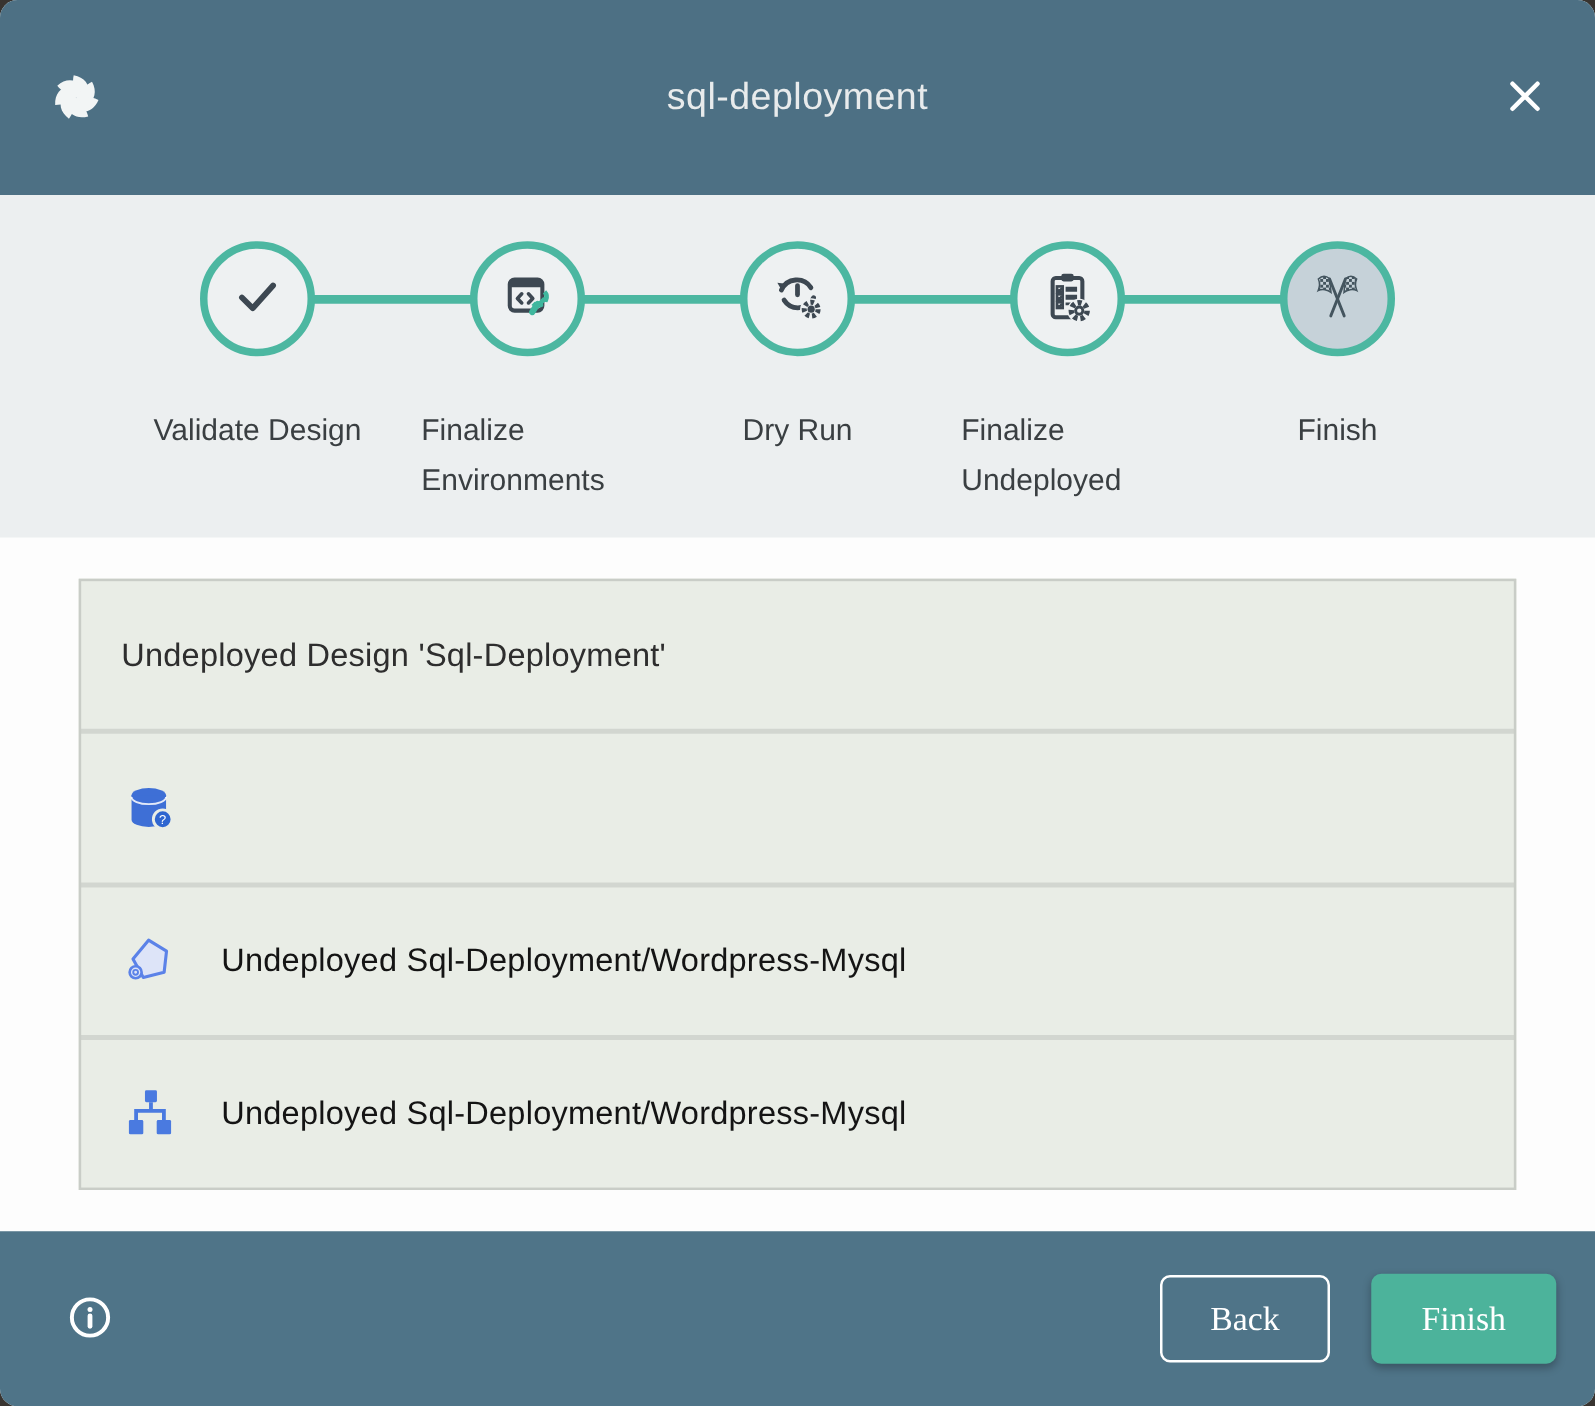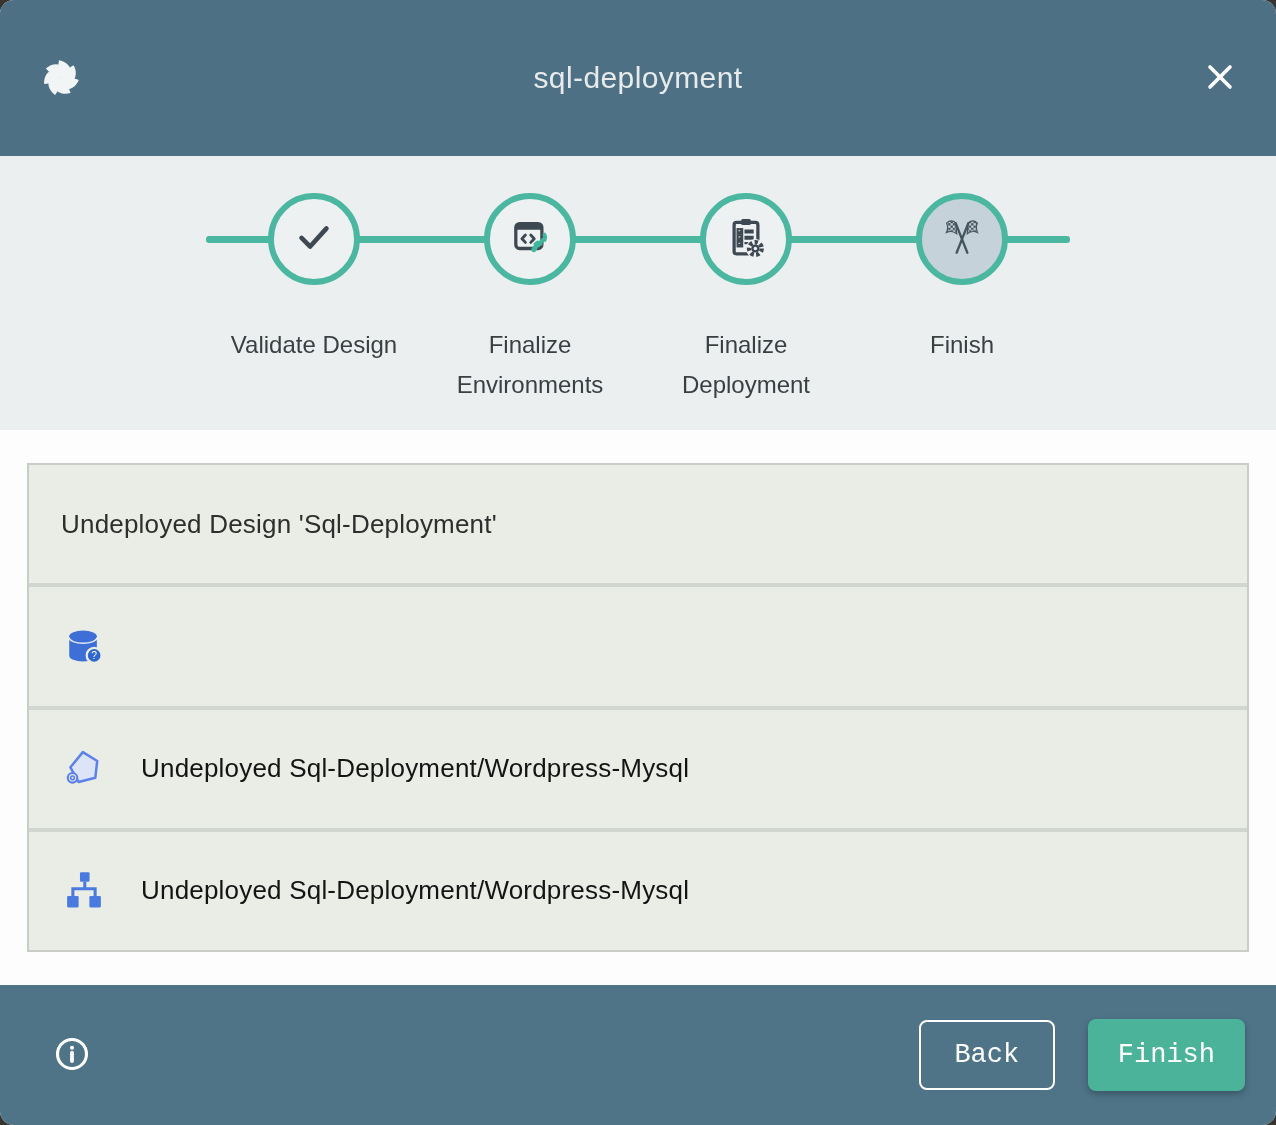--- a/index.html
+++ b/index.html
@@ -61,27 +61,27 @@
   .step{width:216px;display:flex;flex-direction:column;align-items:center;}
   .step-circle{
     width:92px;height:92px;border-radius:50%;
     border:6px solid var(--accent-teal);
     background:#eef1f2;
     display:flex;align-items:center;justify-content:center;
     position:relative;z-index:1;cursor:pointer;
   }
   .step-circle.current{background:var(--finish-step-fill);}
   .step-label{
-    margin-top:40px;max-width:170px;text-align:center;
+    margin-top:40px;max-width:170px;
     font-size:24px;line-height:40px;color:var(--label-dark);
   }
   
   .content{
     flex:1;background:var(--content-bg);
-    padding:33px 27px;
+    padding:33px 63px;
   }
   .list{
     height:100%;border:2px solid var(--row-border);
     background:var(--row-gap);
     display:flex;flex-direction:column;gap:4px;
   }
   .row{
     flex:1;background:var(--row-bg);
     display:flex;align-items:center;
     padding:0 32px;
@@ -91,21 +91,21 @@
   .row-text.design{color:#2e2e2e;}
   
   .ftr{
     height:140px;flex:0 0 140px;
     background:var(--footer-bg);
     display:flex;align-items:center;
     padding:0 31px 0 50px;
   }
   .info-btn{background:none;border:none;cursor:pointer;width:44px;height:44px;display:flex;align-items:center;justify-content:center;}
   .btn{
-    font-family:Liberation Mono, monospace;font-size:27px;color:#fff;cursor:pointer;
+    font-family:Liberation Serif, serif;font-size:27px;color:#fff;cursor:pointer;
     border-radius:8px;height:70px;display:inline-flex;align-items:center;justify-content:center;
   }
   .btn-back{
     margin-left:auto;min-width:136px;padding:0 26px;
     background:transparent;border:2px solid #fff;
   }
   .btn-finish{
     margin-left:33px;min-width:148px;padding:0 30px;height:72px;
     background:var(--finish-button-bg);border:none;
     box-shadow:0 3px 7px rgba(0,0,0,.28);
@@ -169,20 +169,41 @@
               <path d="M9.6 11 L7.8 12.9 L9.6 14.8" fill="none" stroke="#3d4852" stroke-width="1.5" stroke-linecap="round" stroke-linejoin="round"></path>
               <path d="M12.4 11 L14.2 12.9 L12.4 14.8" fill="none" stroke="#3d4852" stroke-width="1.5" stroke-linecap="round" stroke-linejoin="round"></path>
               <path d="M19.1 10.2 a3 3 0 0 1 0.6 3.3 l-0.9-0.1 -1.3 1.3 0.1 0.9 a3 3 0 0 1-3.3-0.6" fill="none" stroke="#3fb79e" stroke-width="1.9"></path>
               <line x1="16.2" y1="15.2" x2="14" y2="18.6" stroke="#3fb79e" stroke-width="2.6" stroke-linecap="round"></line>
             </svg>
           </span>
         </div>
         <div class="step-label">Finalize Environments</div>
       </div>
 
+      <div class="step">
+        <div class="step-circle">
+          <span>
+            <svg viewBox="0 0 24 24" width="46" height="46">
+              <g fill="none" stroke="#3d4852" stroke-width="2" stroke-linecap="round">
+                <path d="M5.3 9.4 A7 7 0 0 1 17.6 8.4"></path>
+                <path d="M18.7 12.6 A7 7 0 0 1 6.4 13.6"></path>
+                <path d="M12 11.4 V7.6"></path>
+              </g>
+              <path d="M5.3 9.4 L3.6 6.4 L8 6.9 Z" fill="#3d4852"></path>
+              <path d="M18.7 12.6 L20.4 15.6 L16 15.1 Z" fill="#3d4852"></path>
+              <g transform="translate(17.7,17.4)">
+                <circle r="4.6" fill="#eef1f2"></circle>
+                <circle r="2.9" fill="none" stroke="#3d4852" stroke-width="2.1" stroke-dasharray="1.5 1.15"></circle>
+                <circle r="1.5" fill="#3d4852"></circle>
+              </g>
+            </svg>
+          </span>
+        </div>
+        <div class="step-label">Dry Run</div>
+      </div>
 
       <div class="step">
         <div class="step-circle">
           <span>
             <svg viewBox="0 0 24 24" width="46" height="46">
               <rect x="5.8" y="4.4" width="12.4" height="16.4" rx="1.3" fill="none" stroke="#3d4852" stroke-width="1.7"></rect>
               <rect x="9.4" y="2.6" width="5.2" height="3.2" rx="1" fill="#3d4852"></rect>
               <g fill="none" stroke="#3d4852" stroke-width="1.1">
                 <rect x="7.6" y="7.9" width="2.4" height="2.4"></rect>
                 <rect x="7.6" y="11.2" width="2.4" height="2.4"></rect>
@@ -192,21 +213,21 @@
               </g>
               <g transform="translate(16.9,18)">
                 <circle r="5" fill="#eef1f2"></circle>
                 <circle r="3.3" fill="none" stroke="#3d4852" stroke-width="2.3" stroke-dasharray="1.7 1.25"></circle>
                 <circle r="2.1" fill="#3d4852"></circle>
                 <circle r="0.9" fill="#eef1f2"></circle>
               </g>
             </svg>
           </span>
         </div>
-        <div class="step-label">Finalize Deployment</div>
+        <div class="step-label">Finalize Undeployed</div>
       </div>
 
       <div class="step">
         <div class="step-circle current">
           <span>
             <svg viewBox="0 0 24 24" width="46" height="46">
               <defs>
                 <pattern id="chk" width="2.4" height="2.4" patternUnits="userSpaceOnUse">
                   <rect width="1.2" height="1.2" fill="#44555f"></rect>
                   <rect x="1.2" y="1.2" width="1.2" height="1.2" fill="#44555f"></rect>

